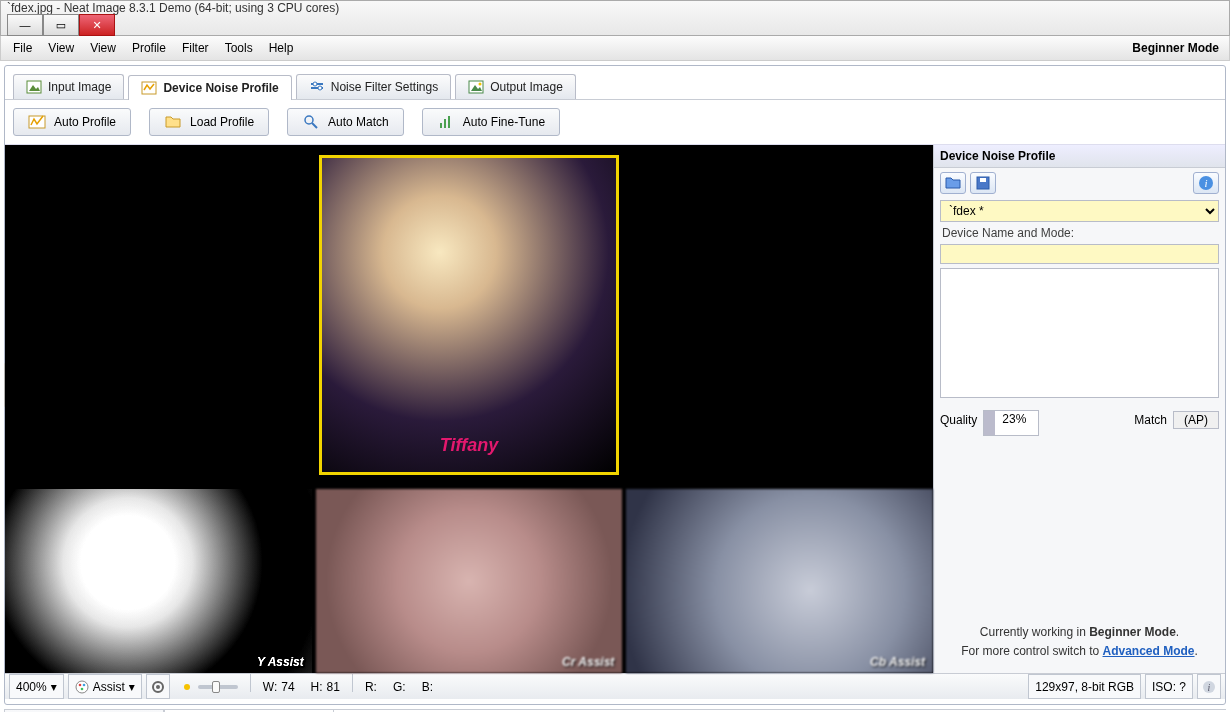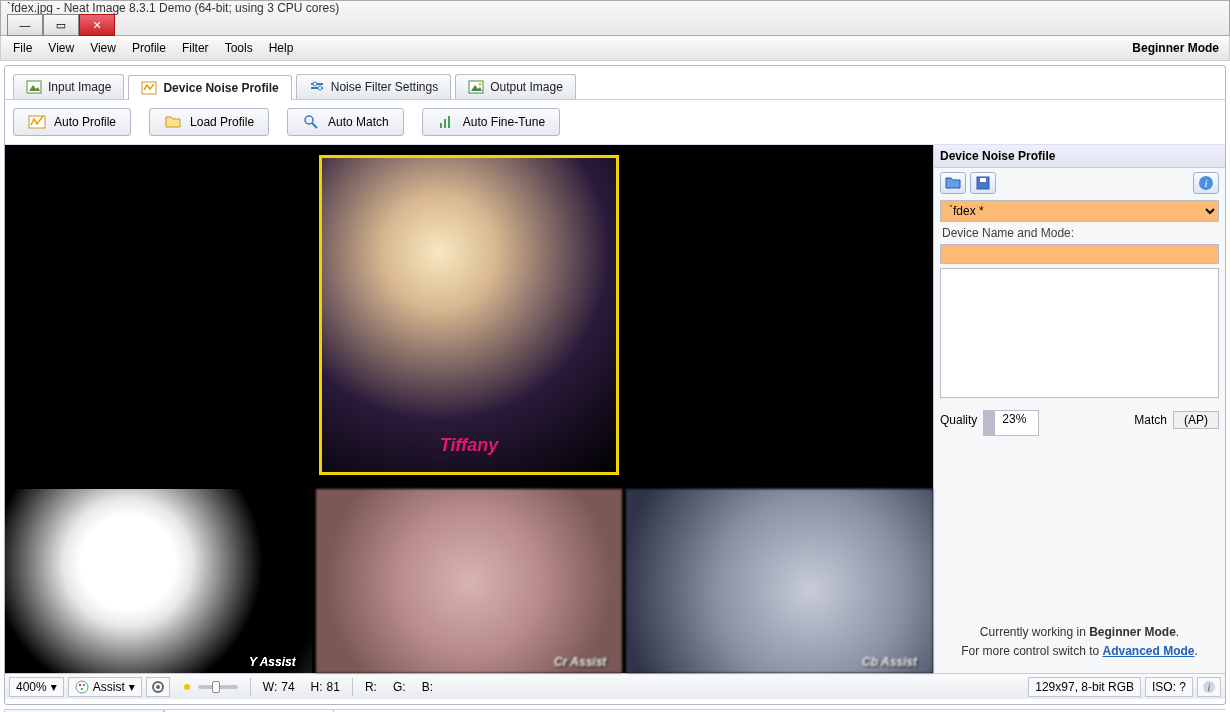--- a/index.html
+++ b/index.html
@@ -40,43 +40,43 @@
 .preview-image { width: 300px; height: 320px; border: 3px solid #f2d400; background: radial-gradient(circle at 40% 30%, #f8e8c0 0%, #d8b890 20%, #2a1a3a 60%, #000 100%); position:relative; overflow:hidden; }
 .preview-image::after { content:"Tiffany"; position:absolute; bottom:16px; left:50%; transform:translateX(-50%); color:#e4186e; font-weight:bold; font-size:18px; font-style:italic; }
 .left-dark { position:absolute; left:0; top:0; bottom:0; width:110px; background:#000; }
 .right-dark { position:absolute; right:0; top:0; bottom:0; width:100px; background:#000; }
 
 .assist-row { flex:1; display:flex; gap:4px; background:#000; padding-top:4px; }
 .assist { flex:1; position:relative; overflow:hidden; }
 .assist.y  { background: radial-gradient(circle at 40% 40%, #f8f8f8 0%, #c0c0c0 30%, #101010 70%, #404040 100%); filter: contrast(1.6); }
 .assist.cr { background: radial-gradient(circle at 50% 50%, #d8b4b0 0%, #b88c8a 40%, #7a5856 80%); filter: blur(1px);}
 .assist.cb { background: radial-gradient(circle at 60% 55%, #c8ccd8 0%, #8890a4 45%, #303448 90%); filter: blur(1px);}
-.assist-label { position:absolute; right:16px; bottom:4px; color:#fff; font-weight:bold; text-shadow: 1px 1px 2px #000; font-style: italic; }
+.assist-label { position:absolute; right:8px; bottom:4px; color:#fff; font-weight:bold; text-shadow: 1px 1px 2px #000; font-style: italic; }
 
 
 .expand-handle { position:absolute; left:-1px; top:50%; transform:translateY(-50%); width:14px; height:44px; background: linear-gradient(#f0f0f0,#d8d8d8); border:1px solid #b0b0b0; border-radius: 0 6px 6px 0; display:flex; align-items:center; justify-content:center; font-size:10px; color:#888; cursor:pointer; }
 
 
 .rpanel { width: 292px; border-left: 1px solid #c8ccd4; background:#f6f7f9; padding: 0; display:flex; flex-direction:column; }
 .rpanel .sect-title { font-weight:bold; padding: 4px 6px; background: linear-gradient(#eef,#e0e4ec); border-bottom:1px solid #c8ccd4; }
 .rpanel .icon-row { display:flex; gap:4px; padding:4px 6px; align-items:center; }
 .icnbtn { width:26px; height:22px; border:1px solid #a0b0d0; background: linear-gradient(#fafcff,#dce6f4); border-radius:3px; display:flex; align-items:center; justify-content:center; cursor:pointer; }
 .rpanel .spacer-grow { flex:1; }
-.rpanel select, .rpanel input[type=text] { width: calc(100% - 12px); margin: 2px 6px; border:1px solid #b8bcc8; padding:2px 4px; font-size:12px; background:#fdba74; }
+.rpanel select, .rpanel input[type=text] { width: calc(100% - 12px); margin: 2px 6px; border:1px solid #b8bcc8; padding:2px 4px; font-size:12px; background:#fef9c3; }
 .rpanel .lbl { padding: 2px 8px; color:#404040; }
 .rpanel textarea { width: calc(100% - 12px); height: 130px; margin: 2px 6px; border:1px solid #b8bcc8; resize:none; }
 .rpanel .qm-row { display:flex; align-items:center; gap:6px; padding:4px 6px; font-size:12px; }
 .rpanel .qval { border:1px solid #b8bcc8; padding:1px 12px 9px 18px; background: linear-gradient(to right, #bbc 20%, #fff 20%); margin-top: 6px; }
 .rpanel .mbtn { border:1px solid #b8bcc8; padding:1px 10px; background:#f0f0f0; }
 .rpanel .hint { text-align:center; padding: 12px 10px; color:#333; line-height:1.6; }
 .rpanel .hint b { font-weight:bold; }
 .rpanel .hint a { color:#2060c0; text-decoration:underline; cursor:pointer; font-weight:bold; }
 
 
-.statusbar { height: 26px; border-top: 1px solid #c8ccd4; display:flex; align-items:center; padding: 0 4px; gap:4px; background: linear-gradient(#fafbfc,#e8ebef); font-size:12px; }
+.statusbar { height: 26px; border-top: 1px solid #c8ccd4; display:flex; padding: 0 4px; gap:4px; background: linear-gradient(#fafbfc,#e8ebef); font-size:12px; }
 .sb-field { border:1px solid #c0c6d0; padding:2px 6px; background:#f8f9fb; display:flex; align-items:center; gap:4px; }
 .sb-spacer { flex:1; }
 .sb-field.noborder { border:none; background:transparent; }
 .slider { width: 40px; height: 4px; background:#c0c6d0; position:relative; border-radius:2px; }
 .slider .thumb { position:absolute; left:35%; top:-4px; width:8px; height:12px; background:#fafafa; border:1px solid #888; border-radius:2px; }
 .sb-divider { width:1px; height:18px; background:#c0c6d0; margin:0 2px; }
 
 
 .bottomtabs { display:flex; border-top: 1px solid #c8ccd4; margin: 0 4px 4px 4px; background:#fff; }
 .btab { padding: 6px 30px; border:1px solid #c8ccd4; border-top:none; background: linear-gradient(#f8f9fb,#e4e7ed); cursor:pointer; text-align:center; }

